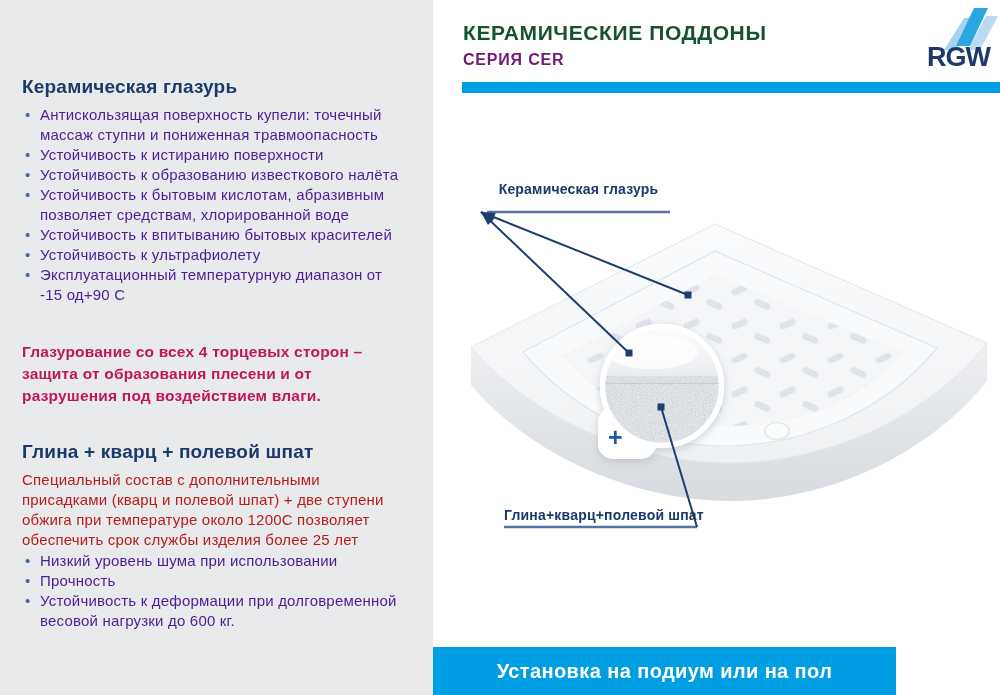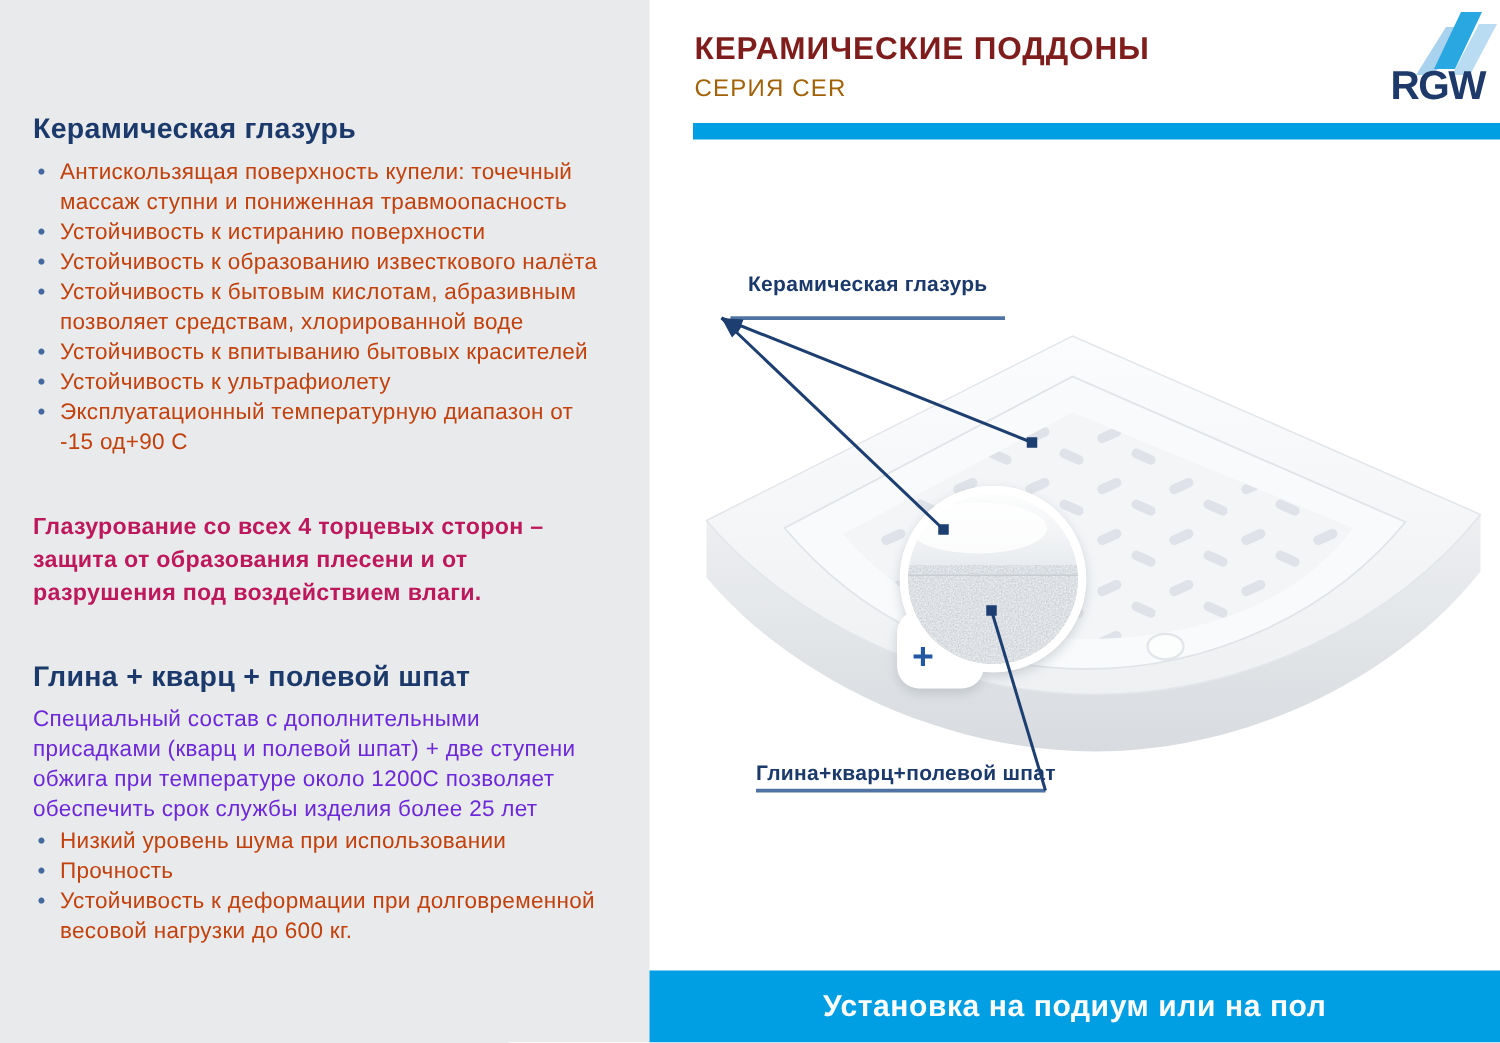--- a/index.html
+++ b/index.html
@@ -13,47 +13,47 @@
   .left-panel {
     position:absolute; left:0; top:0; width:433px; height:695px;
     background:#E9EAEB; padding:76px 28px 0 22px;
   }
   .left-panel h2 {
     color:#1B3A6B; font-size:19px; font-weight:bold; letter-spacing:0.2px;
     margin-bottom:7px;
   }
   .benefits { list-style:none; max-width:388px; }
   .benefits li {
-    position:relative; padding-left:18px; color:#c2410c;
+    position:relative; padding-left:18px; color:#4c1d95;
     font-size:15px; line-height:20px; letter-spacing:0.2px;
   }
   .benefits li::before {
     content:"\2022"; position:absolute; left:3px; top:0;
     color:#44699E; font-size:15px;
   }
   .highlight {
     margin-top:36px; max-width:372px;
     color:#be185d; font-weight:bold; font-size:15.5px; line-height:22px;
     letter-spacing:0.2px;
   }
   .section2 { margin-top:34px; }
   .section2 p {
-    max-width:378px; color:#6d28d9; font-size:15px; line-height:20px;
+    max-width:378px; color:#b91c1c; font-size:15px; line-height:20px;
     letter-spacing:0.2px; margin-top:3px;
   }
   .section2 .benefits { margin-top:1px; }
 
   
   .page-title {
     position:absolute; left:463px; top:21px;
-    color:#7f1d1d; font-size:21px; font-weight:bold; letter-spacing:0.6px;
+    color:#14532d; font-size:21px; font-weight:bold; letter-spacing:0.6px;
   }
   .page-subtitle {
     position:absolute; left:463px; top:51px;
-    color:#a16207; font-size:16px; font-weight:normal; letter-spacing:0.8px;
+    color:#701a75; font-size:16px; font-weight:bold; letter-spacing:0.8px;
   }
   .header-divider {
     position:absolute; left:462px; top:82px; width:538px; height:11px;
     background:#009FE3;
   }
   .logo {
     position:absolute; left:916px; top:4px; width:82px; height:70px;
   }
 
   
@@ -61,21 +61,21 @@
   .figure svg.scene { position:absolute; left:0; top:0; }
   .callout {
     position:absolute; color:#1B3A6B; font-weight:bold; font-size:14px;
     letter-spacing:0.2px; text-align:center; white-space:nowrap;
   }
   .callout.top    { left:47px;  top:1px;   width:183px; }
   .callout.bottom { left:64px;  top:327px; width:193px; }
 
   
   .footer-banner {
-    position:absolute; left:433px; top:647px; width:567px; height:48px;
+    position:absolute; left:433px; top:647px; width:463px; height:48px;
     background:#009FE3; display:flex; align-items:center; justify-content:center;
   }
   .footer-banner span {
     color:#ffffff; font-size:20px; font-weight:bold; letter-spacing:0.4px;
   }
 </style>
 </head>
 <body>
 
 <div class="left-panel">

